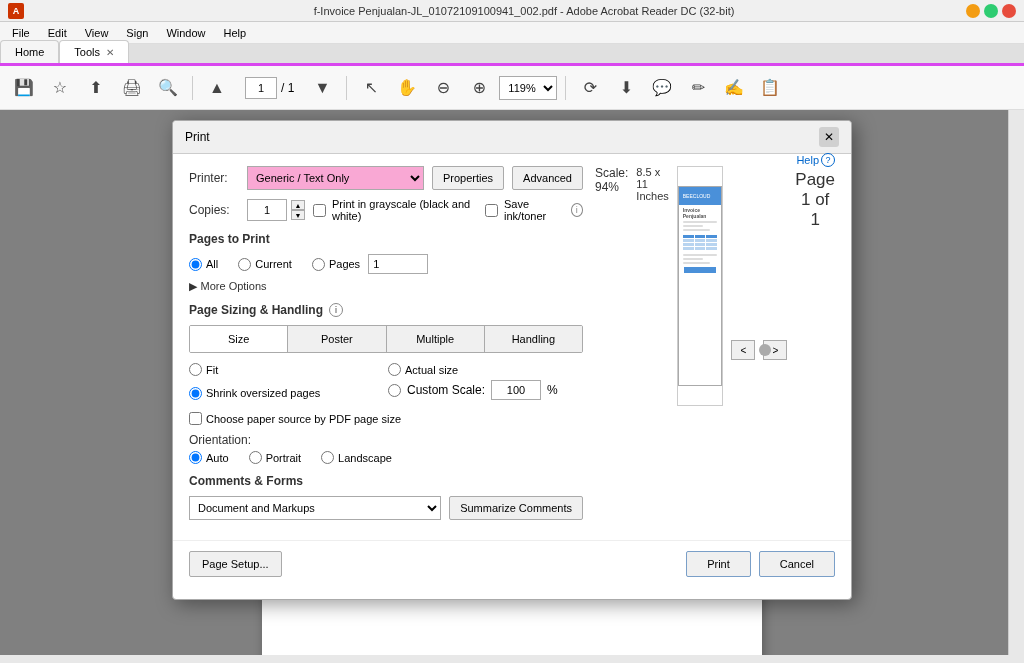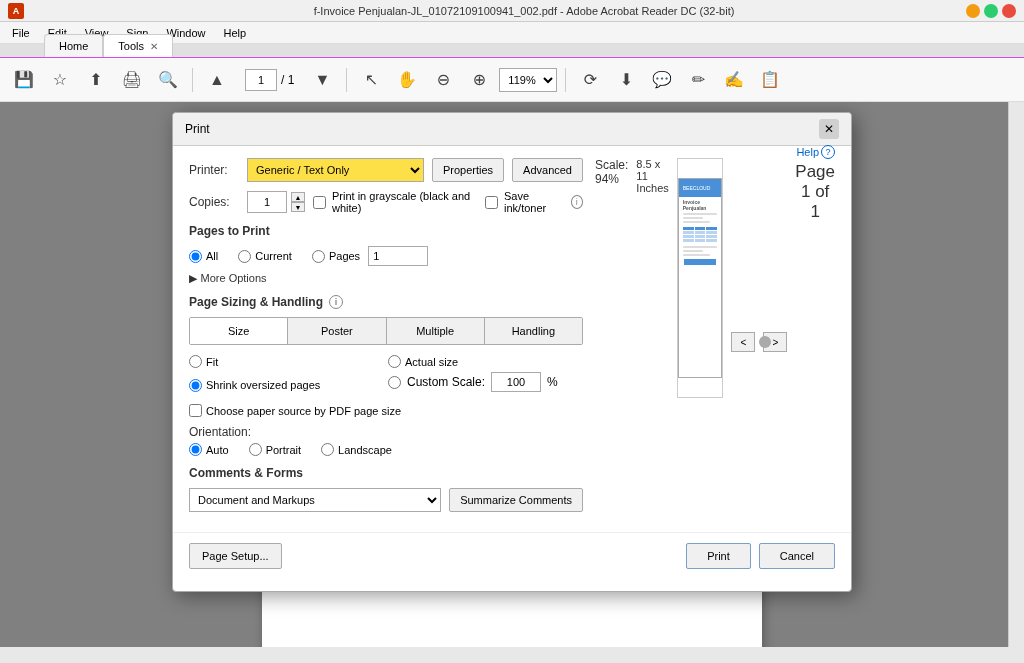--- a/index.html
+++ b/index.html
@@ -34,25 +34,24 @@
       padding: 0 4px;
       border-bottom: 1px solid #ddd;
       font-size: 11px;
       gap: 2px;
     }
     .menu-item { padding: 2px 8px; cursor: pointer; border-radius: 2px; }
 
     
     .tab-bar {
       background: #e0e0e0;
-      height: 14px;
+      height: 22px;
       display: flex;
       align-items: flex-end;
-      border-bottom: 1px solid #d946ef;
-      padding-left: 44px;
+      border-bottom: 3px solid #d946ef;
     }
     .tab {
       padding: 5px 14px;
       background: #f5f5f5;
       border: 1px solid #ccc;
       border-bottom: none;
       border-radius: 4px 4px 0 0;
       font-size: 11px;
       cursor: pointer;
       display: flex;
@@ -155,21 +154,21 @@
       align-items: center;
       margin-bottom: 8px;
       gap: 8px;
     }
     .form-label { font-size: 12px; color: #333; min-width: 50px; }
 
     .printer-select {
       flex: 1;
       height: 24px;
       border: 1px solid #aaa;
-      background: #fde047;
+      background: #f9a8d4;
       font-size: 11px;
       padding: 0 4px;
     }
     .dialog-btn {
       height: 24px;
       padding: 0 10px;
       border: 1px solid #aaa;
       background: #f0f0f0;
       cursor: pointer;
       font-size: 11px;

